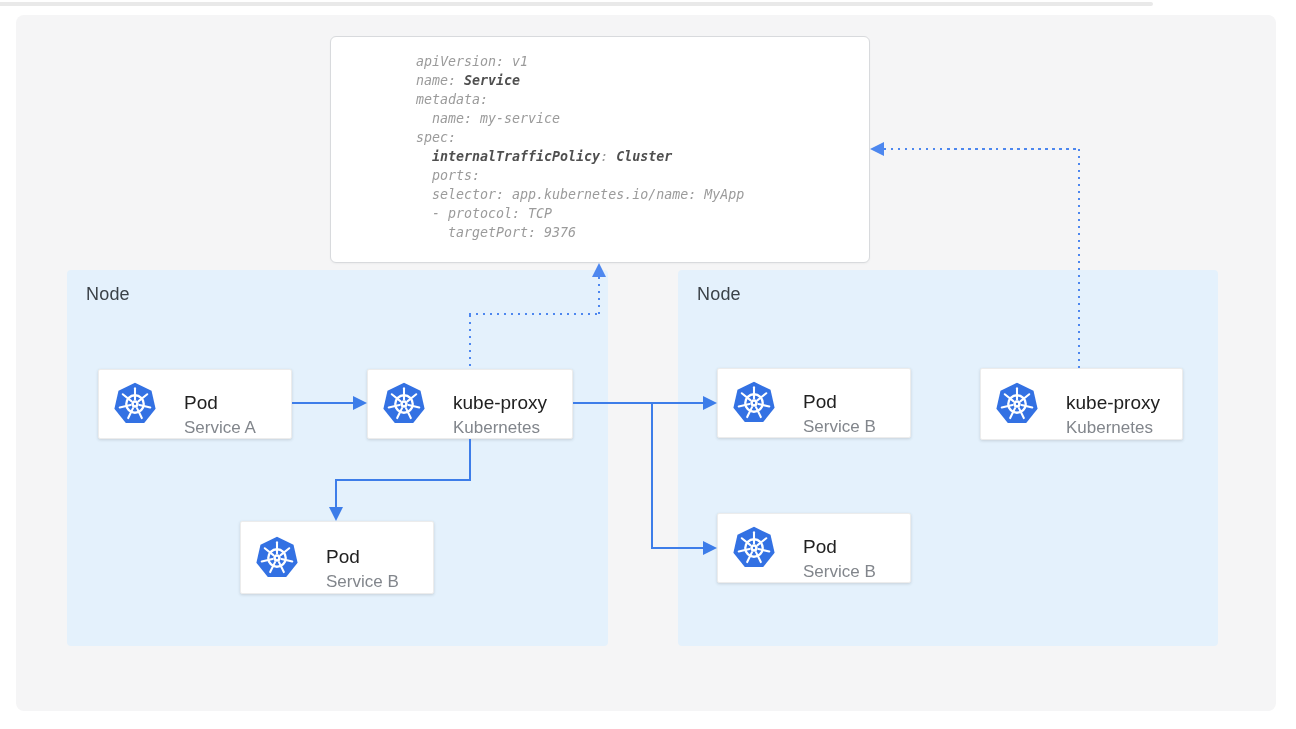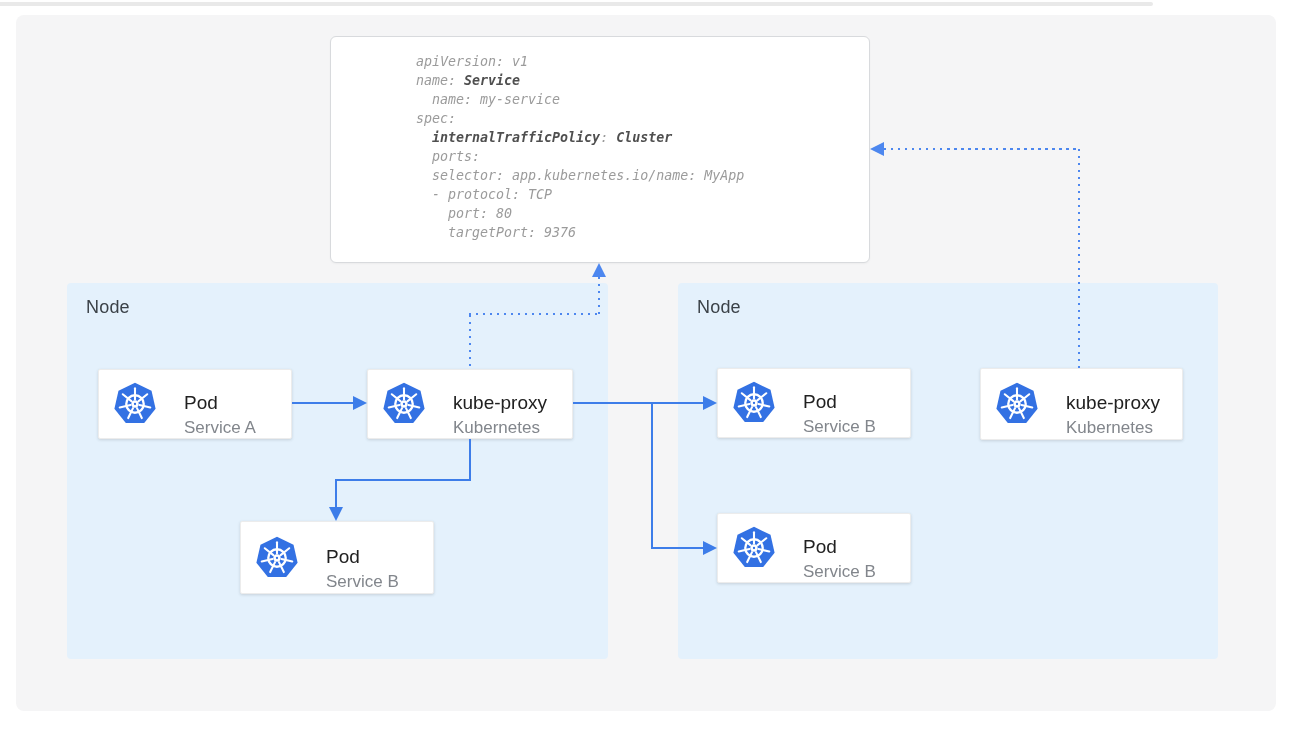--- a/index.html
+++ b/index.html
@@ -21,21 +21,21 @@
     background:#ffffff;border:1px solid #d8dadd;border-radius:6px;
     box-sizing:border-box;box-shadow:0 1px 2px rgba(0,0,0,.04);
     padding:15px 0 0 85px;
     font-family:"DejaVu Sans Mono", monospace;
     font-style:italic;font-size:13.3px;line-height:19px;color:#9b9b9b;
   }
   .yline{white-space:pre;}
   .yline .b{font-weight:bold;color:#4f4f4f;margin-top:28px;}
   
   .node{
-    position:absolute;top:283px;width:541px;height:376px;
+    position:absolute;top:270px;width:541px;height:376px;
     background:#e4f1fc;border-radius:4px;
   }
   .node-label{
     position:absolute;left:19px;top:14px;
     font-size:18px;color:#3b4248;letter-spacing:.2px;
   }
   
   .card{
     position:absolute;background:#ffffff;border:1px solid #ececec;
     box-sizing:border-box;border-radius:2px;
@@ -80,27 +80,27 @@
   </defs>
 </svg>
 
 <div class="stage">
   <div class="topbar"></div>
   <div class="panel"></div>
 
   <div class="yaml">
     <div class="yline"><span>apiVersion: v1</span><span class="b"></span><span></span><span class="b"></span></div>
     <div class="yline"><span>name: </span><span class="b">Service</span><span></span><span class="b"></span></div>
+    <div class="yline"><span>metadata:</span><span class="b"></span><span></span><span class="b"></span></div>
     <div class="yline"><span>  name: my-service</span><span class="b"></span><span></span><span class="b"></span></div>
     <div class="yline"><span>spec:</span><span class="b"></span><span></span><span class="b"></span></div>
     <div class="yline"><span>  </span><span class="b">internalTrafficPolicy</span><span>: </span><span class="b">Cluster</span></div>
     <div class="yline"><span>  ports:</span><span class="b"></span><span></span><span class="b"></span></div>
     <div class="yline"><span>  selector: app.kubernetes.io/name: MyApp</span><span class="b"></span><span></span><span class="b"></span></div>
     <div class="yline"><span>  - protocol: TCP</span><span class="b"></span><span></span><span class="b"></span></div>
-    <div class="yline"><span>    port: 80</span><span class="b"></span><span></span><span class="b"></span></div>
     <div class="yline"><span>    targetPort: 9376</span><span class="b"></span><span></span><span class="b"></span></div>
   </div>
 
   <div class="node" style="left:67px;">
     <div class="node-label">Node</div>
   </div>
   <div class="node" style="left:678px;width:540px;">
     <div class="node-label">Node</div>
   </div>
 

